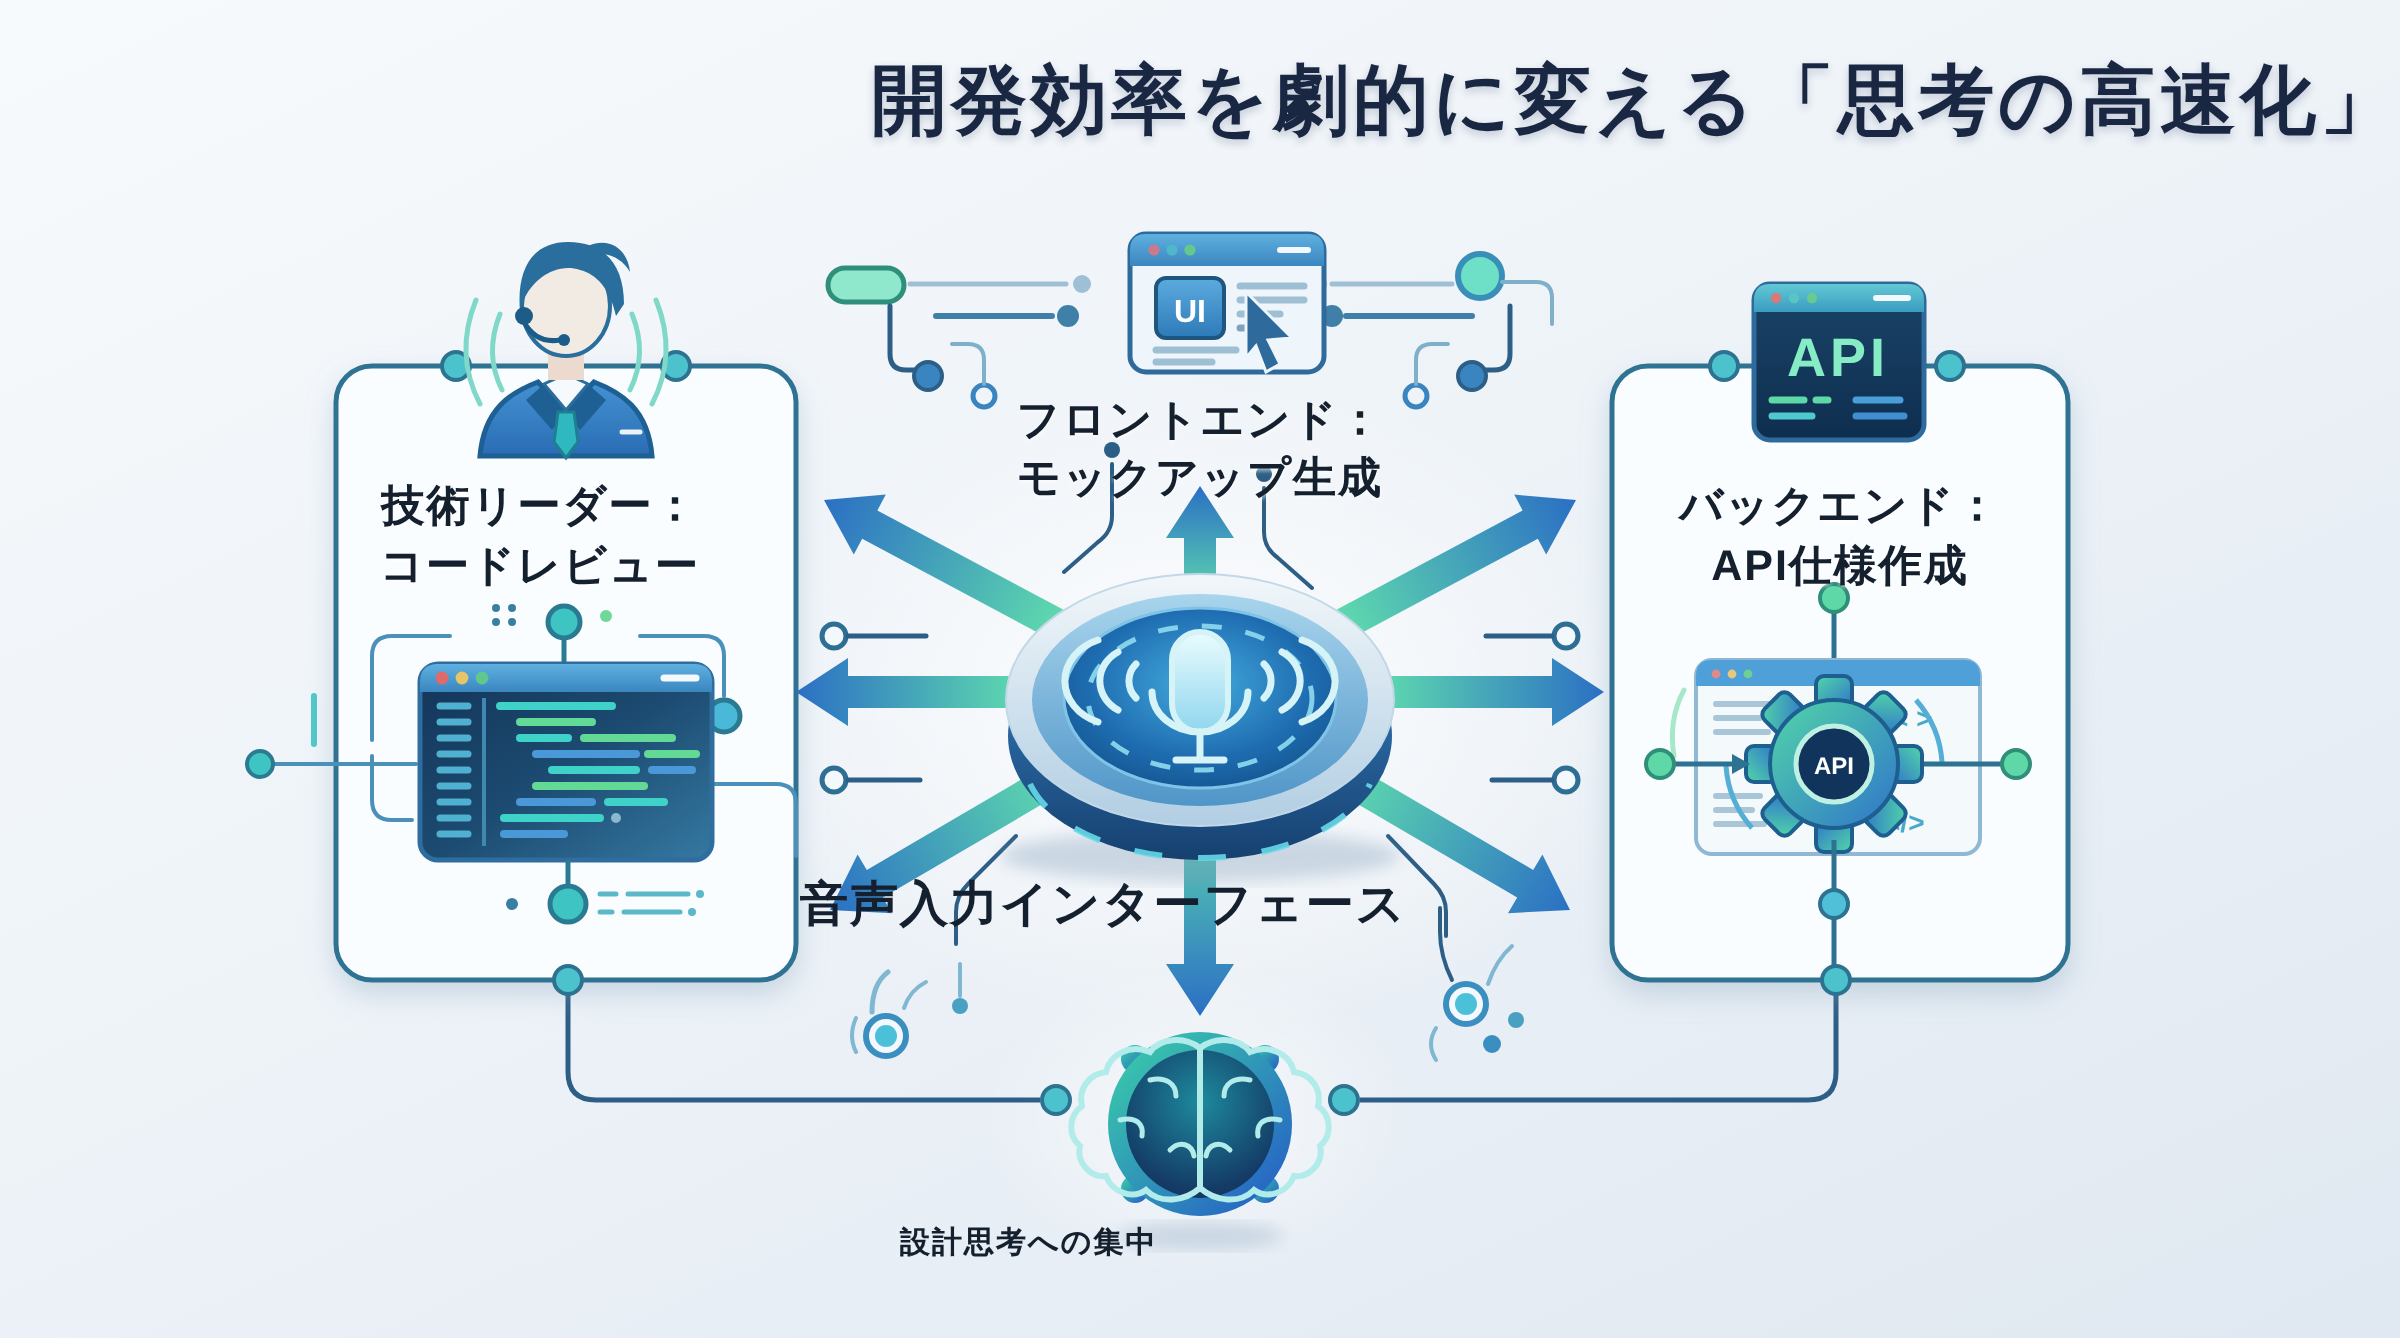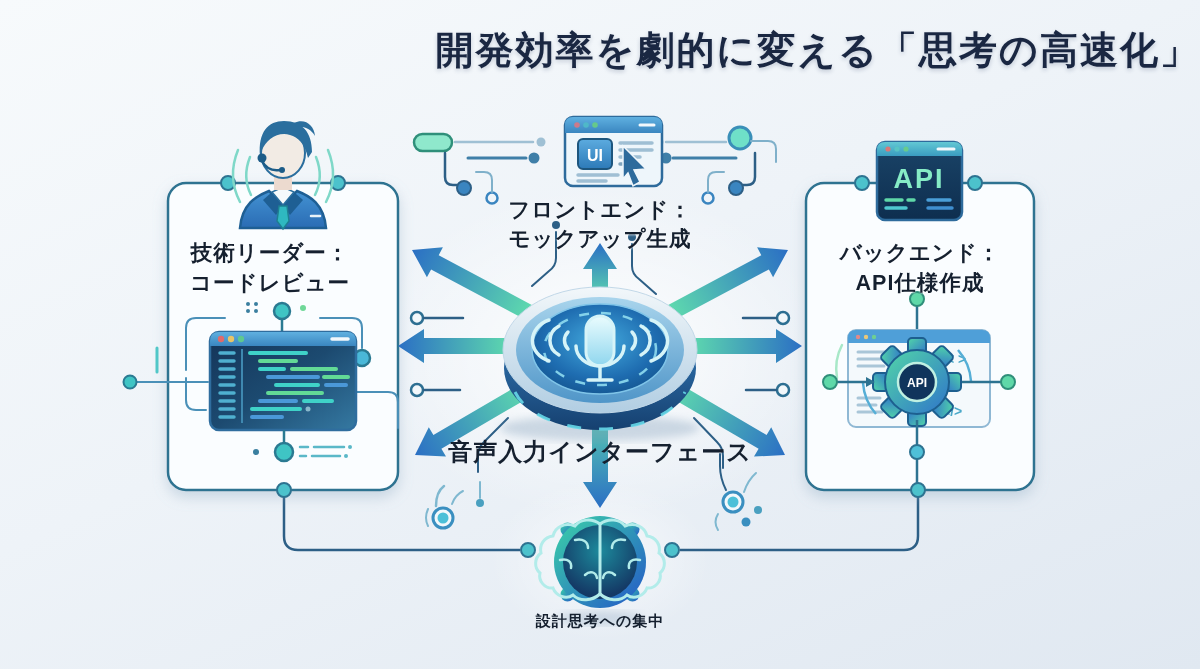--- a/index.html
+++ b/index.html
@@ -8,21 +8,21 @@
     font-family:"Liberation Sans","DejaVu Sans",sans-serif;}
   .stage svg.layer{position:absolute;left:0;top:0;}
   .title{position:absolute;top:25px;left:0;width:100%;text-align:right;
     font-size:38px;font-weight:800;color:var(--title,#1a2742);letter-spacing:2px;
     text-shadow:0 2px 4px rgba(30,50,90,.22);}
   .sec-label{position:absolute;text-align:center;font-weight:800;color:var(--label,#15202f);
     font-size:21.5px;line-height:30px;letter-spacing:1px;text-shadow:0 1px 2px rgba(255,255,255,.7);}
   #label-left{left:155px;top:238px;width:230px;}
   #label-top{left:450px;top:196px;width:300px;line-height:29px;}
   #label-right{left:806px;top:238px;width:228px;}
-  .big-label{position:absolute;text-align:center;font-weight:800;color:var(--label,#15202f);letter-spacing:1px;}
+  .big-label{position:absolute;font-weight:800;color:var(--label,#15202f);letter-spacing:1px;}
   #label-hub{left:400px;top:436px;width:400px;font-size:24px;}
   #label-bottom{left:450px;top:612px;width:300px;font-size:15px;}
   .svgtext{font-family:"Liberation Sans","DejaVu Sans",sans-serif;}
 </style>
 </head>
 <body>
 
 <div class="stage">
 
 <svg class="layer" width="1200" height="669" viewBox="0 0 1200 669">

